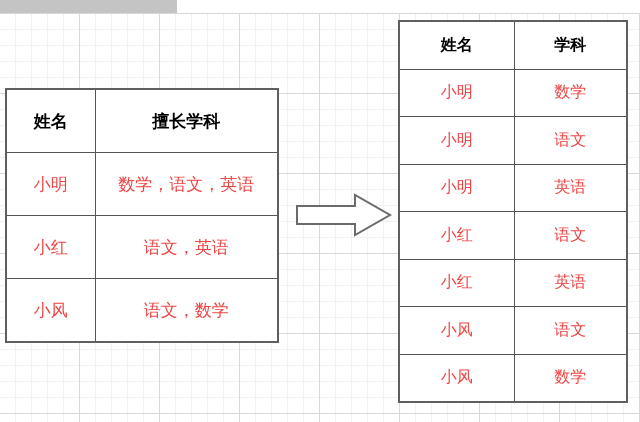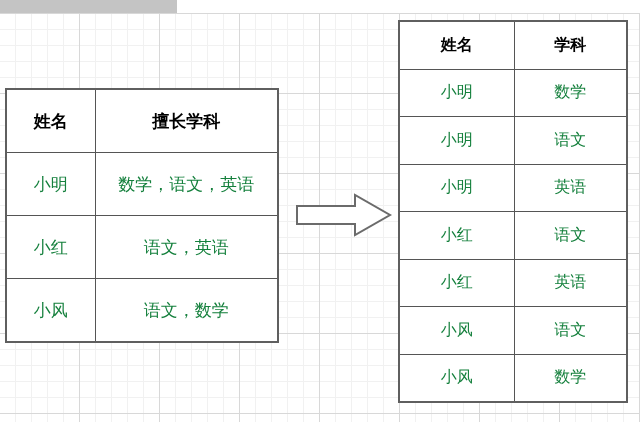--- a/index.html
+++ b/index.html
@@ -55,21 +55,21 @@
     position: absolute;
     border-collapse: collapse;
     background: #ffffff;
     table-layout: fixed;
     border: 2px solid #5f5f5f;
   }
   .grid-table td {
     border: 1px solid #555555;
     text-align: center;
     vertical-align: middle;
-    color: #15803d;
+    color: #ef4444;
     background: #ffffff;
     padding: 0;
   }
   .grid-table td.hdr {
     font-weight: bold;
     color: #000000;
   }
 
   
   #table-source {

